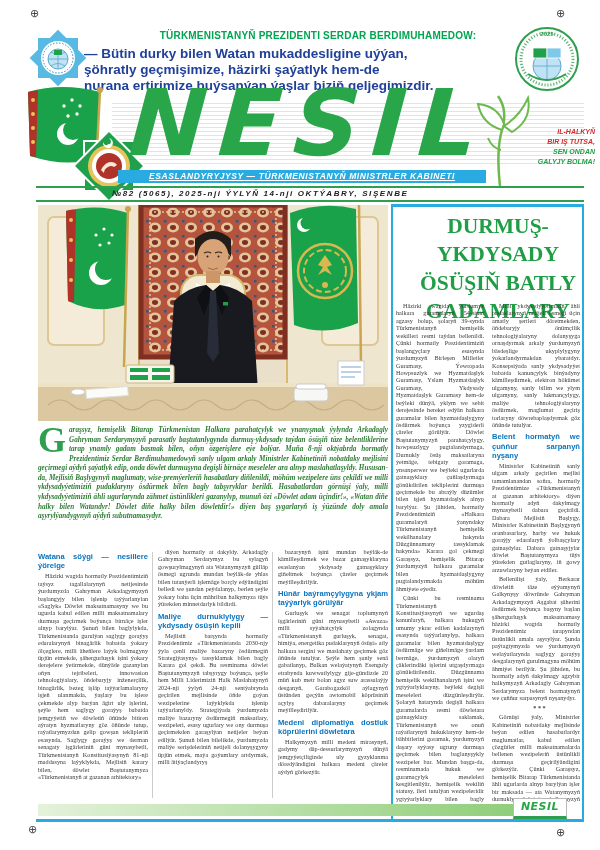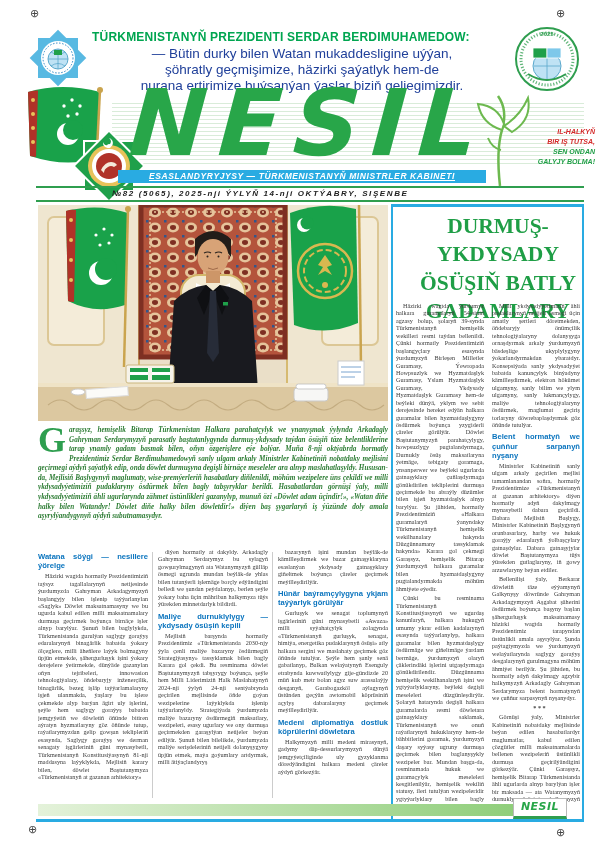--- a/index.html
+++ b/index.html
@@ -2,24 +2,24 @@
 <html><head>
 <meta charset="utf-8">
 <style>
   html,body{margin:0;padding:0;background:#9a9a9a;}
   #page{position:relative;width:600px;height:850px;margin:0 auto;background:#ffffff;overflow:hidden;
         font-family:"Liberation Sans",sans-serif;}
   .abs{position:absolute;}
   
   .crop{position:absolute;font-size:11px;color:#444;line-height:1;}
   
-  .q-attr{position:absolute;left:92px;top:30px;width:420px;text-align:left;
-          color:#00a550;font-weight:bold;font-size:12px;letter-spacing:.2px;}
-  .q-lines{position:absolute;left:84px;top:46px;width:436px;text-align:center;
-           color:#20409a;font-weight:normal;font-size:13.5px;line-height:1.2;}
+  .q-attr{position:absolute;left:108px;top:30px;width:420px;text-align:center;
+          color:#00a550;font-weight:bold;font-size:10px;letter-spacing:.2px;}
+  .q-lines{position:absolute;left:84px;top:46px;width:436px;text-align:left;
+           color:#20409a;font-weight:bold;font-size:13.5px;line-height:1.2;}
   
   .pinstripes{position:absolute;left:112px;top:100px;width:472px;height:66px;
       background:repeating-linear-gradient(to bottom,#ffffff 0 3px,#d9ecd9 3px 4px);}
   .nesil{position:absolute;left:130px;top:84px;width:380px;color:#28a649;
       font-family:"DejaVu Sans",sans-serif;font-weight:bold;font-style:italic;
       font-size:92px;line-height:0.86;letter-spacing:12px;transform:skewX(-4deg);}
   .slogan{position:absolute;left:513px;top:127px;width:82px;text-align:right;
       font-weight:bold;font-style:italic;font-size:7px;line-height:1.45;}
   .slogan .red{color:#d42b2b;} .slogan .grn{color:#1f9e46;}
   .founder-bar{position:absolute;left:118px;top:170px;width:368px;height:13px;background:#29abe2;

